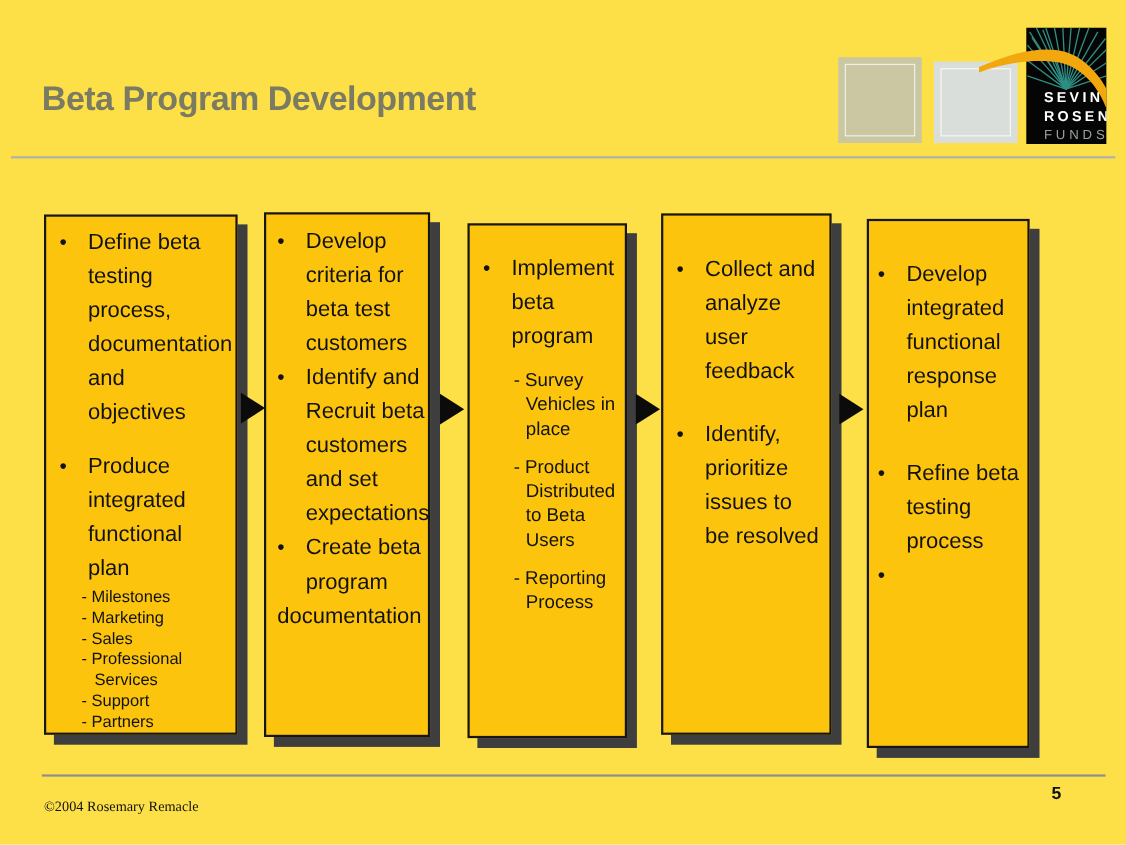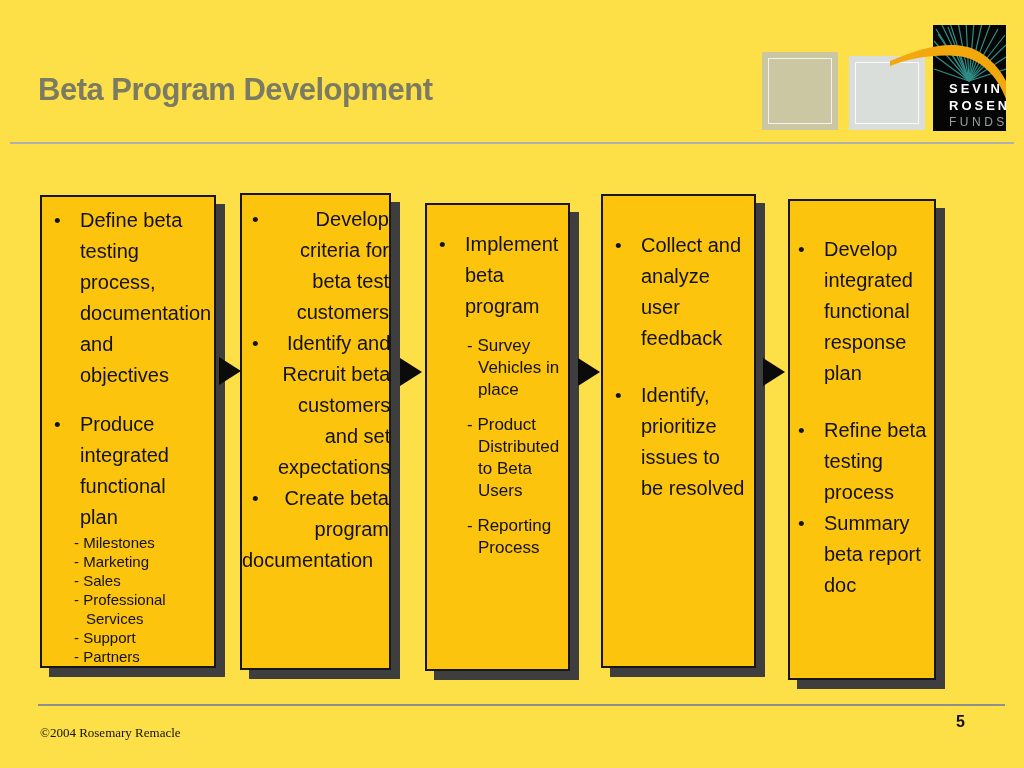--- a/index.html
+++ b/index.html
@@ -28,26 +28,26 @@
   .content{position:relative;}
   .box0 .content{padding:8px 4px 0 12px;}
   .box1 .content{padding:9px 0 0 10px;}
   .box2 .content{padding:24px 0 0 12px;}
   .box3 .content{padding:34px 0 0 12px;}
   .box4 .content{padding:33px 0 0 8px;}
 
   .item{display:flex;font-size:20px;line-height:31px;}
   .glyph{flex:0 0 26px;font-size:19px;}
   .box0 .txt{width:120px;}
-  .box1 .txt{width:118px;text-align:right;}
+  .box1 .txt{width:118px;}
   .box2 .bullet .txt{width:104px;}
   .box3 .txt{width:106px;}
   .box4 .txt{width:112px;}
 
-  .plain{font-size:20px;line-height:31px;}
+  .plain{font-size:20px;line-height:31px;padding-left:10px;}
   .box1 .plain{margin-left:-10px;}
 
   .sub{font-size:15px;line-height:19px;margin-left:20px;}
   .sub .txt{display:block;width:130px;padding-left:12px;text-indent:-12px;}
 
   .sub2{font-size:17px;line-height:22px;margin-left:28px;}
   .sub2 .txt{display:block;width:103px;padding-left:11px;text-indent:-11px;}
 
   .box0 .item.gap{margin-top:18px;}
   .box2 .item.gap{margin-top:13px;}
@@ -201,21 +201,20 @@
         <div class="item bullet">
           <span class="glyph">•</span>
           <span class="txt">Develop integrated functional response plan</span>
         </div>
         <div class="item bullet gap">
           <span class="glyph">•</span>
           <span class="txt">Refine beta testing process</span>
         </div>
         <div class="item bullet">
           <span class="glyph">•</span>
-          <span class="txt">Summary beta report doc</span>
         </div>
       </div>
     </div>
 
   <div class="arrow ar0"></div>
   <div class="arrow ar1"></div>
   <div class="arrow ar2"></div>
   <div class="arrow ar3"></div>
 
   <div class="rule-bottom"></div>

